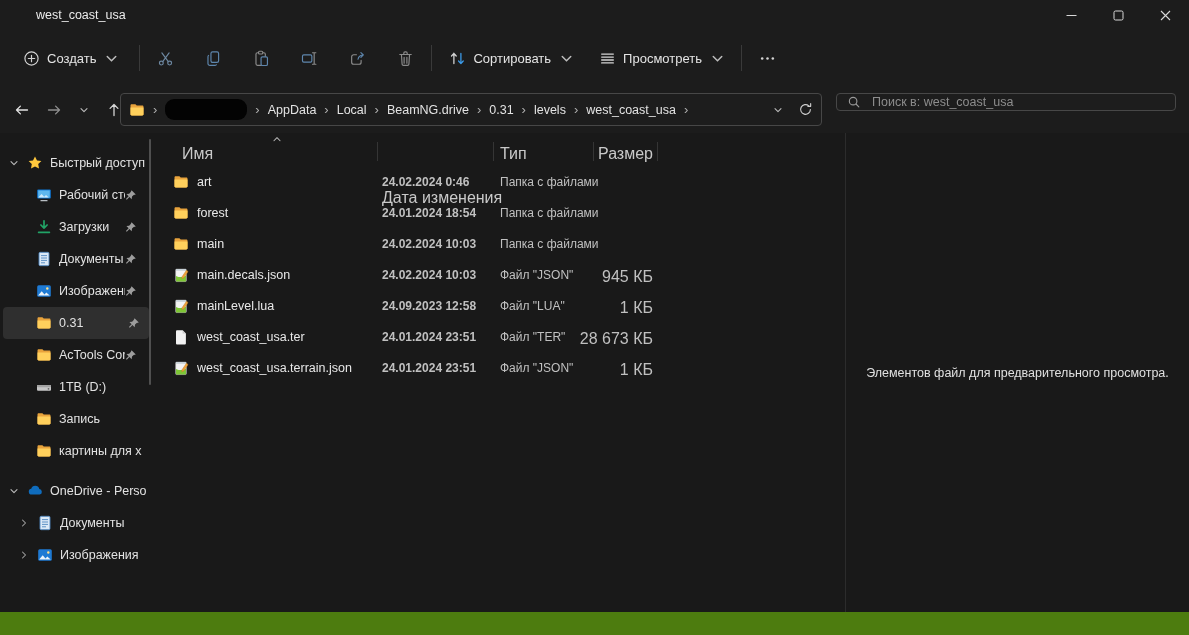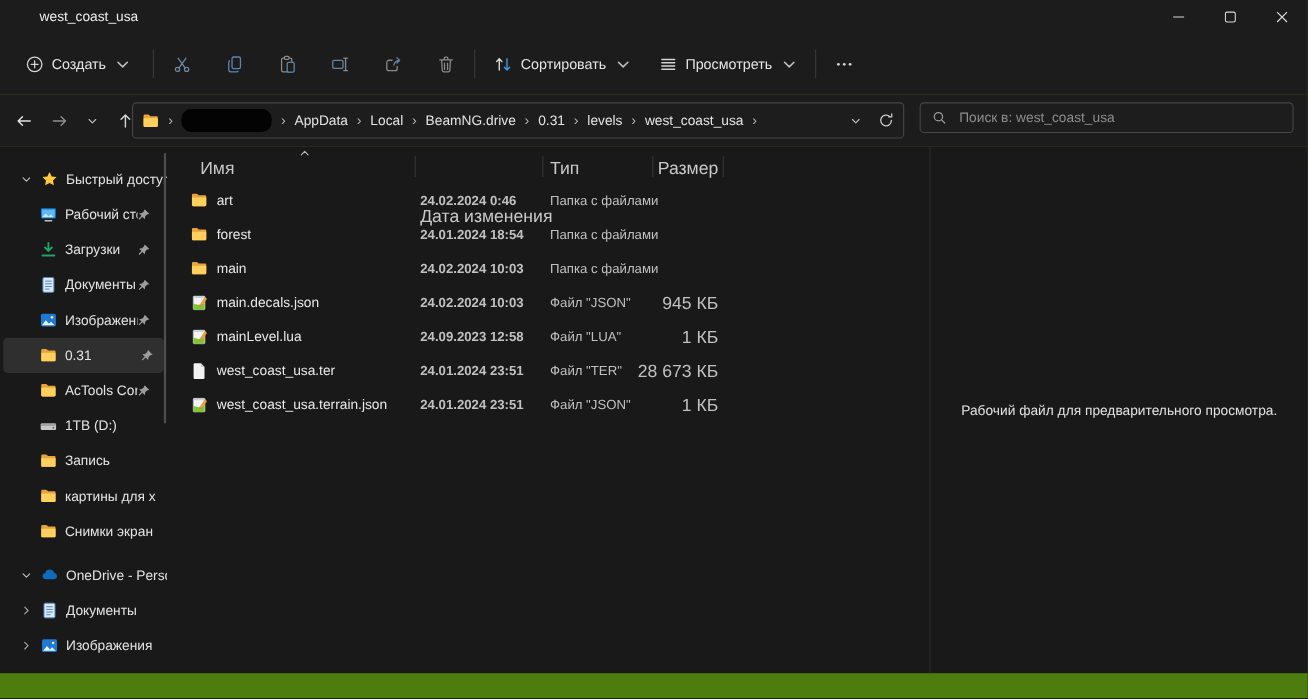--- a/index.html
+++ b/index.html
@@ -29,33 +29,33 @@
           display:flex;align-items:center;}
   .navbtn{width:28px;height:28px;display:flex;align-items:center;justify-content:center;flex:none;}
   .addressbar{position:absolute;left:120px;top:7px;width:702px;height:33px;background:#1d1d1d;
               border:1px solid #474747;border-radius:4px;display:flex;align-items:center;box-sizing:border-box;
               padding:0 8px;}
   .crumbs{display:flex;align-items:center;gap:8px;font-size:12.5px;color:#e3e3e3;overflow:hidden;}
   .crumb{white-space:nowrap;}
   .csep{color:#b0b0b0;font-size:13px;line-height:1;}
   .redacted{width:82px;height:21px;background:#030303;border-radius:9px;flex:none;}
   .addr-right{margin-left:auto;display:flex;align-items:center;gap:14px;}
-  .searchbox{position:absolute;left:836px;top:7px;width:340px;height:28px;background:#1d1d1d;
+  .searchbox{position:absolute;left:836px;top:7px;width:340px;height:18px;background:#1d1d1d;
              border:1px solid #474747;border-radius:4px;display:flex;align-items:center;box-sizing:border-box;
              padding:0 10px;gap:9px;}
   .searchbox input{flex:1;background:transparent;border:none;outline:none;color:#cfcfcf;font-size:12.5px;
                    font-family:"Liberation Sans","DejaVu Sans",sans-serif;}
   .searchbox input::placeholder{color:#8d8d8d;}
   
   .bodyarea{position:absolute;left:0;top:133px;width:100%;height:479px;background:#191919;}
   
   .sidebar{position:absolute;left:0;top:0;width:152px;height:100%;overflow:hidden;padding-top:14px;box-sizing:border-box;}
   .side-item{display:flex;align-items:center;height:32px;position:relative;font-size:12.5px;color:#e2e2e2;gap:7px;}
   .side-item .lbl{white-space:nowrap;overflow:hidden;}
-  .ind0{padding-left:18px;}
+  .ind0{padding-left:8px;}
   .ind1{padding-left:36px;}
   .ind2{padding-left:18px;}
   .ind0 .lbl{max-width:96px;}
   .ind1.haspin .lbl{max-width:66px;}
   .ind1 .lbl,.ind2 .lbl{max-width:90px;}
   .side-item.selected{background:#2f2f2f;border-radius:4px;margin:0 3px;}
   .side-item.selected.ind1{padding-left:33px;}
   .side-item .pin{position:absolute;left:124px;width:13px;height:13px;}
   .side-item.gap-top{margin-top:8px;}
   .side-scroll{position:absolute;left:149px;top:6px;width:2px;height:246px;background:#4f4f4f;border-radius:2px;}
@@ -423,29 +423,20 @@
         </div>
         <div class="side-item ind1">
           <span class="ic">
             <svg viewBox="0 0 16 16">
               <path d="M1.5 3.4c0-.7.5-1.2 1.2-1.2h3c.4 0 .8.2 1 .4l1 1h5.6c.7 0 1.2.5 1.2 1.2v7.4c0 .7-.5 1.2-1.2 1.2H2.7c-.7 0-1.2-.5-1.2-1.2z" fill="#e8a33c"></path>
               <path d="M1.5 5.6h13v6.6c0 .7-.5 1.2-1.2 1.2H2.7c-.7 0-1.2-.5-1.2-1.2z" fill="#ffd05c"></path>
             </svg>
           </span>
           <span class="lbl">картины для х</span>
         </div>
-        <div class="side-item ind1">
-          <span class="ic">
-            <svg viewBox="0 0 16 16">
-              <path d="M1.5 3.4c0-.7.5-1.2 1.2-1.2h3c.4 0 .8.2 1 .4l1 1h5.6c.7 0 1.2.5 1.2 1.2v7.4c0 .7-.5 1.2-1.2 1.2H2.7c-.7 0-1.2-.5-1.2-1.2z" fill="#e8a33c"></path>
-              <path d="M1.5 5.6h13v6.6c0 .7-.5 1.2-1.2 1.2H2.7c-.7 0-1.2-.5-1.2-1.2z" fill="#ffd05c"></path>
-            </svg>
-          </span>
-          <span class="lbl">Снимки экран</span>
-        </div>
         <div class="side-item ind0 gap-top">
           <span class="ic chev">
             <svg viewBox="0 0 16 16" fill="none" stroke="#bdbdbd" stroke-width="1.4" stroke-linecap="round" stroke-linejoin="round">
               <path d="M4 6.2l4 4 4-4"></path>
             </svg>
           </span>
           <span class="ic">
             <svg viewBox="0 0 16 16">
               <path d="M12.7 11.6H4.7a2.9 2.9 0 0 1-.5-5.76A4.2 4.2 0 0 1 12.3 6a2.85 2.85 0 0 1 .4 5.6z" fill="#0f6cbd"></path>
             </svg>
@@ -588,17 +579,17 @@
             </span>
             <span class="c-name">west_coast_usa.terrain.json</span>
             <span class="c-date">24.01.2024 23:51</span>
             <span class="c-type">Файл "JSON"</span>
             <span class="c-size">1 КБ</span>
           </div>
         </div>
     </main>
 
     <div class="preview">
-      <div class="msg">Рабочий файл для предварительного просмотра.</div>
+      <div class="msg">Элементов файл для предварительного просмотра.</div>
     </div>
   </div>
 
 </div>
 
 </body></html>

